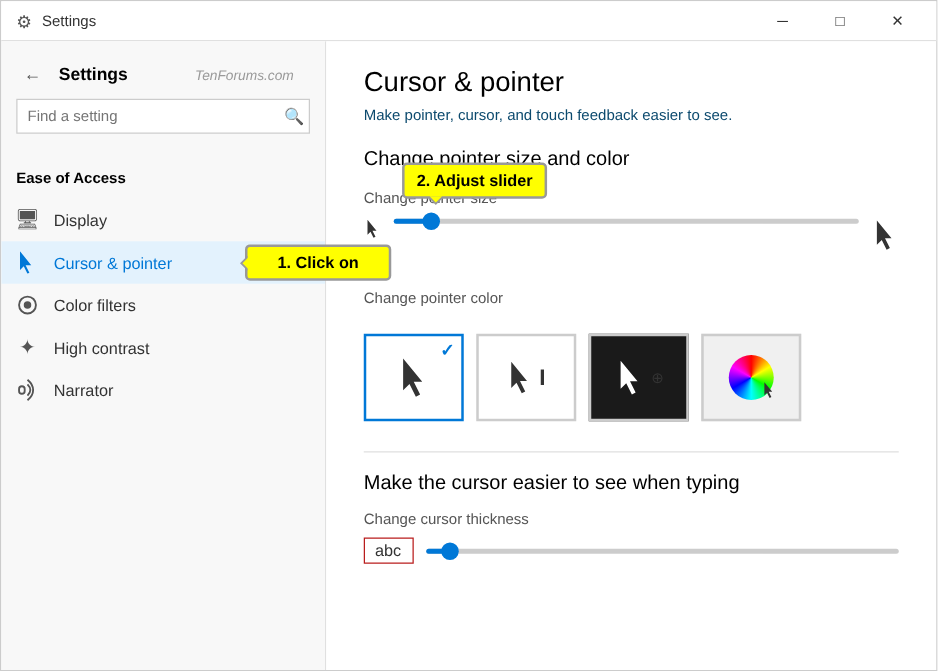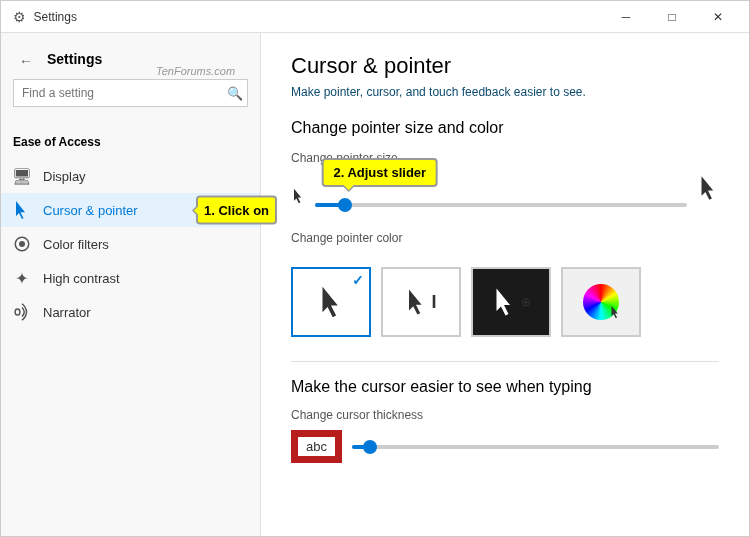--- a/index.html
+++ b/index.html
@@ -77,21 +77,21 @@
       font-size: 26px;
       font-weight: 900;
       color: #cc0000;
       text-shadow: 1px 1px 0 #ff6666;
       white-space: nowrap;
       pointer-events: none;
     }
 
     .tenforums {
       position: absolute;
-      top: 64px;
+      top: 54px;
       left: 155px;
       font-size: 11px;
       color: #999;
       pointer-events: none;
       z-index: 50;
       font-style: italic;
     }
 
     
     .content-area {
@@ -201,21 +201,21 @@
 
     .nav-item.active .nav-icon { color: #0078d7; }
     .nav-item.active .nav-label { color: #0078d7; }
 
     
     .tooltip-balloon {
       position: absolute;
       background: #ffff00;
       border: 2px solid #999;
       border-radius: 4px;
-      padding: 5px 6px;
+      padding: 5px 24px;
       font-size: 13px;
       font-weight: 600;
       color: #000;
       white-space: nowrap;
       z-index: 200;
       text-align: center;
     }
 
     .tooltip-balloon::before {
       content: '';
@@ -272,21 +272,21 @@
 
     .subsection-label {
       font-size: 12px;
       color: #555;
       margin-bottom: 10px;
     }
 
     
     .slider-container {
       display: flex;
-      align-items: flex-end;
+      align-items: flex-start;
       gap: 10px;
       margin-bottom: 24px;
       position: relative;
       text-decoration: underline;
     }
 
     .cursor-small {
       font-size: 14px;
       color: #333;
     }
@@ -447,21 +447,21 @@
       margin-bottom: 8px;
     }
 
     .cursor-thickness-row {
       display: flex;
       align-items: center;
       gap: 10px;
     }
 
     .abc-preview {
-      border: 7px solid #b91c1c;
+      border: 1px solid #b91c1c;
       padding: 2px 8px;
       font-size: 13px;
       color: #333;
       background: #fff;
       min-width: 40px;
     }
 
     .thickness-slider-track {
       flex: 1;
       height: 4px;

